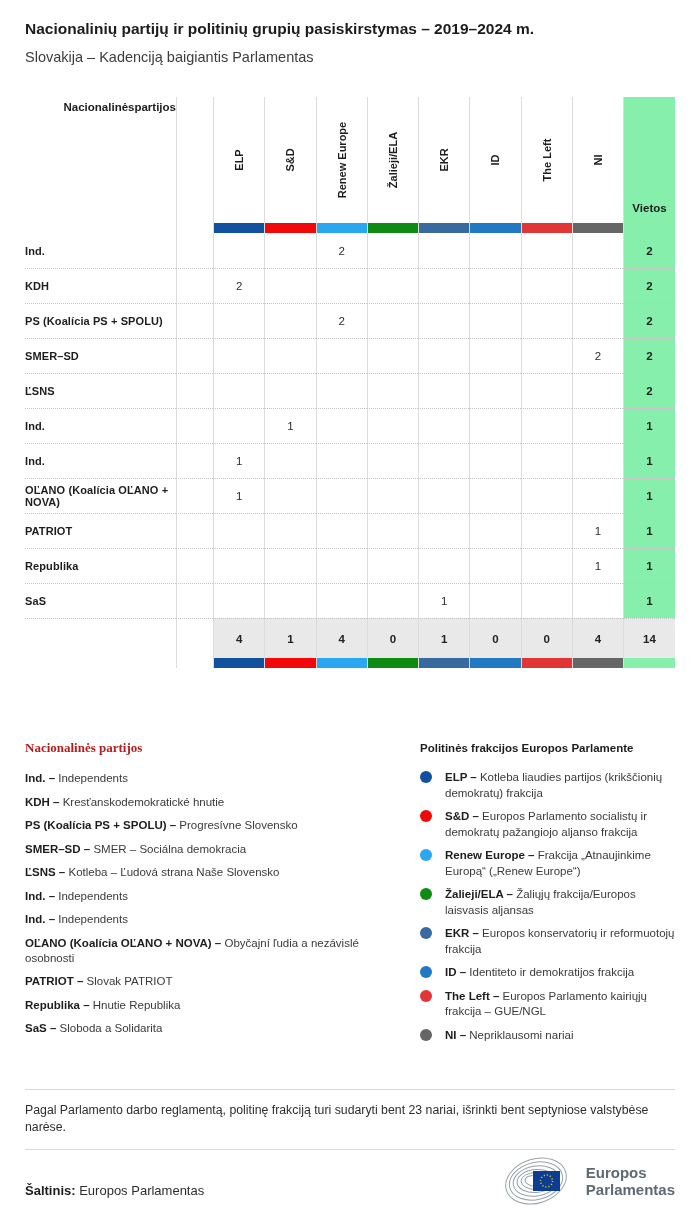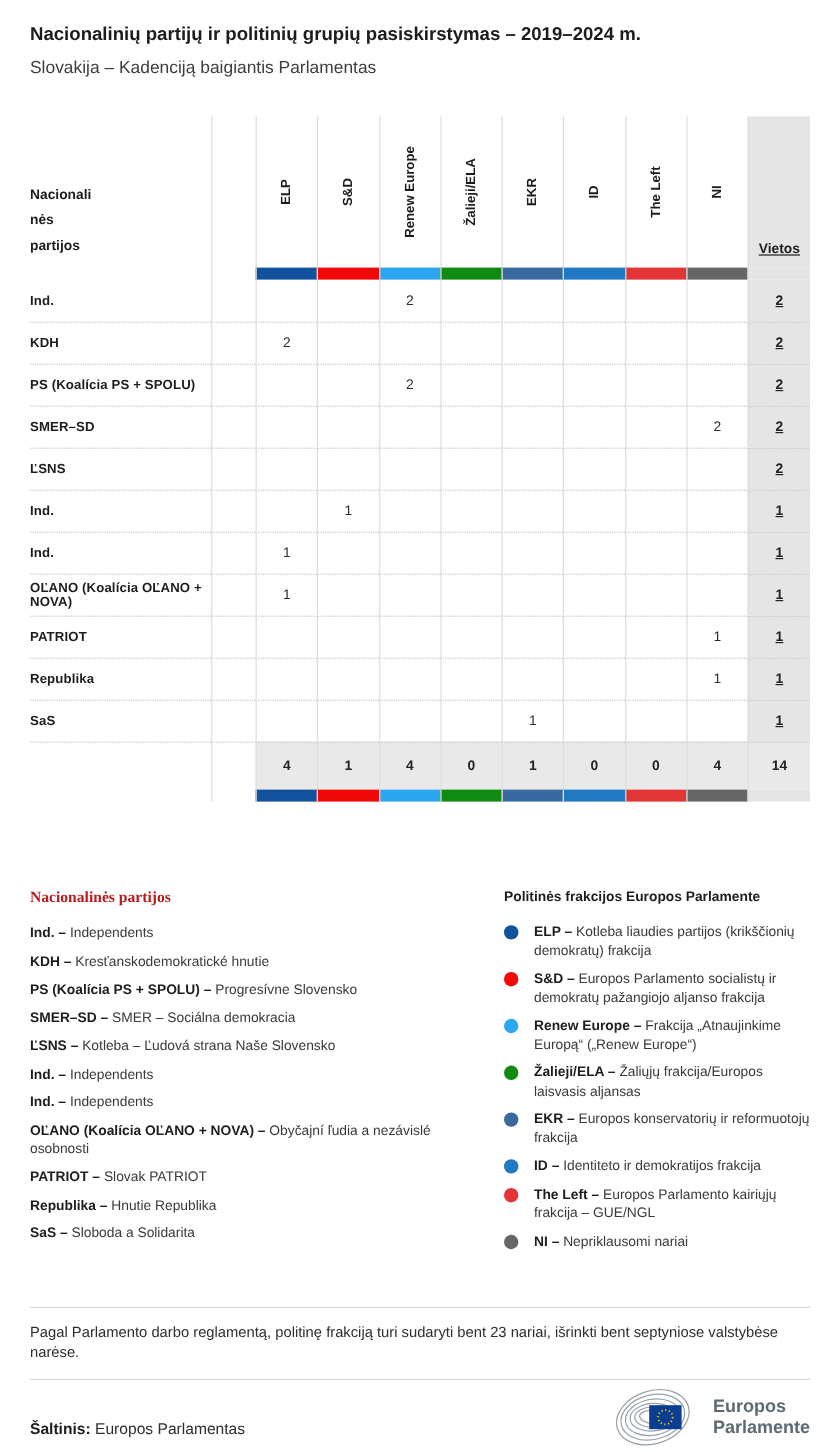--- a/index.html
+++ b/index.html
@@ -8,24 +8,24 @@
   .page { width:700px; min-height:1210px; padding:0 25px;border-radius:14px; }
 
   .title { padding-top:20px; font-size:15.5px; font-weight:bold; color:#1c1c1a; }
   .subtitle { margin-top:11px; font-size:14.5px; font-weight:normal; color:#3d3d3d; }
 
   
   .grid { margin-top:32px; display:grid; grid-template-columns:151px 37px repeat(8, 51.25px) 52px; width:650px; }
   .c { position:relative; }
   .bl { border-left:1px solid #dcdcdc; }
   .bt { border-top:1px dotted #c4c4c4; }
-  .vbg { background:#e5e5e5;text-decoration:underline; }
+  .vbg { background:#86efac; }
 
   .hdr { height:126px; }
-  .hdr-label { height:126px; display:flex; flex-direction:column; justify-content:flex-end; padding-bottom:7px; }
+  .hdr-label { height:126px; display:flex; flex-direction:row; justify-content:flex-end; padding-bottom:7px;text-align:right; }
   .hl-line { font-weight:bold; font-size:11.5px; line-height:21px; color:#1d1d1b; }
   .rot { position:absolute; left:50%; top:50%;
          transform:translate(-50%,-50%) rotate(180deg);
          writing-mode:vertical-rl; white-space:nowrap;
          font-weight:bold; font-size:11px; color:#1d1d1b; }
   .hdr-vietos { display:flex; align-items:flex-end; justify-content:center; padding-bottom:9px; }
   .vlab { font-weight:bold; font-size:11.5px; }
 
   .bar { height:10px; }
 
@@ -331,17 +331,17 @@
           <ellipse cx="34" cy="27" rx="23" ry="15" transform="rotate(-10 34 27)"></ellipse>
           <ellipse cx="34" cy="27" rx="19" ry="11.5" transform="rotate(-5 34 27)"></ellipse>
           <ellipse cx="34" cy="27" rx="15" ry="8.5"></ellipse>
           <ellipse cx="34" cy="27" rx="11" ry="5.5" transform="rotate(6 34 27)"></ellipse>
         </g>
         <rect x="31" y="17" width="27" height="20" fill="#0b3d91"></rect>
         <circle cx="44.5" cy="27" r="6" fill="none" stroke="#ffcc00" stroke-width="1.6" stroke-dasharray="1 2.1"></circle>
       </svg>
       <div class="logo-text">
         <div>Europos</div>
-        <div>Parlamente</div>
+        <div>Parlamentas</div>
       </div>
     </div>
   </div>
 </div>
 
 </body></html>

